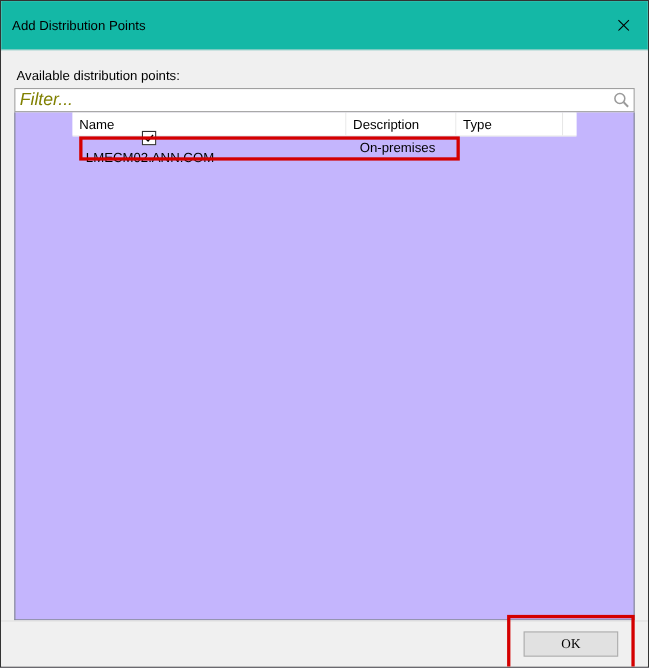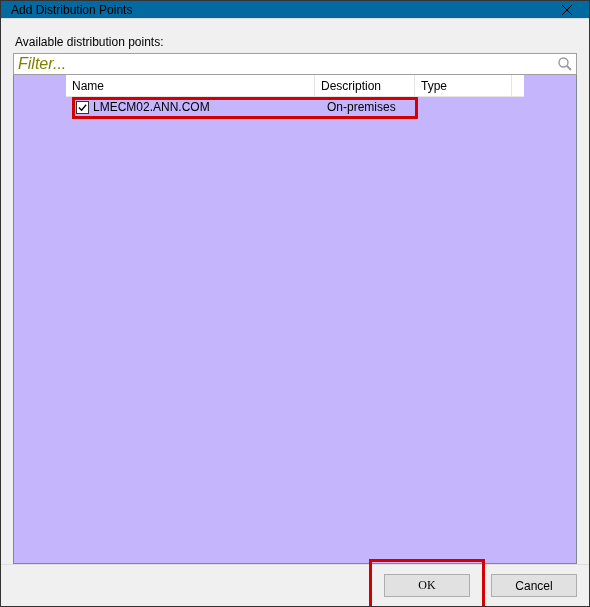--- a/index.html
+++ b/index.html
@@ -9,22 +9,22 @@
       font-size: 12px;
       background: #fff;
       width: 590px;
       height: 607px;
       display: flex;
       flex-direction: column;
       border: 1px solid #333;
     }
     
     .titlebar {
-      height: 18px;
-      background: #0369a1;
+      height: 45px;
+      background: #14b8a6;
       display: flex;
       align-items: center;
       justify-content: space-between;
       padding-left: 10px;
       border-bottom: 1px solid #ddd;
     }
     .title-text { font-size: 12px; color: #000; }
     .close-btn {
       width: 45px;
       height: 31px;
@@ -108,21 +108,21 @@
     .row {
       display: flex;
       align-items: center;
       height: 18px;
       padding-top: 2px;
     }
     .cell { display: flex; align-items: center; padding: 0 6px; font-size: 12px; }
     .cell.name  { width: 249px; }
     .cell.type  { width: 97px; }
     .cell.desc  { width: 100px; }
-    .checkbox-wrap { display: inline-flex; align-items: center; gap: 4px; }
+    .checkbox-wrap { display: inline-flex; align-items: center; gap: 4px; flex-direction: column; }
     .checkbox {
       width: 13px; height: 13px;
       border: 1px solid #333;
       display: inline-flex;
       align-items: center;
       justify-content: center;
       background: #fff;
       margin-left: -2px;
     }
     .checkbox svg { width: 9px; height: 9px; }
@@ -211,14 +211,13 @@
       </div>
       <div class="highlight-row"></div>
     </div>
   </div>
 </div>
 
 <div class="footer">
   <span class="ok-wrap">
     <button class="btn">OK</button>
   </span>
-  <button class="btn">Cancel</button>
 </div>
 
 </body></html>

